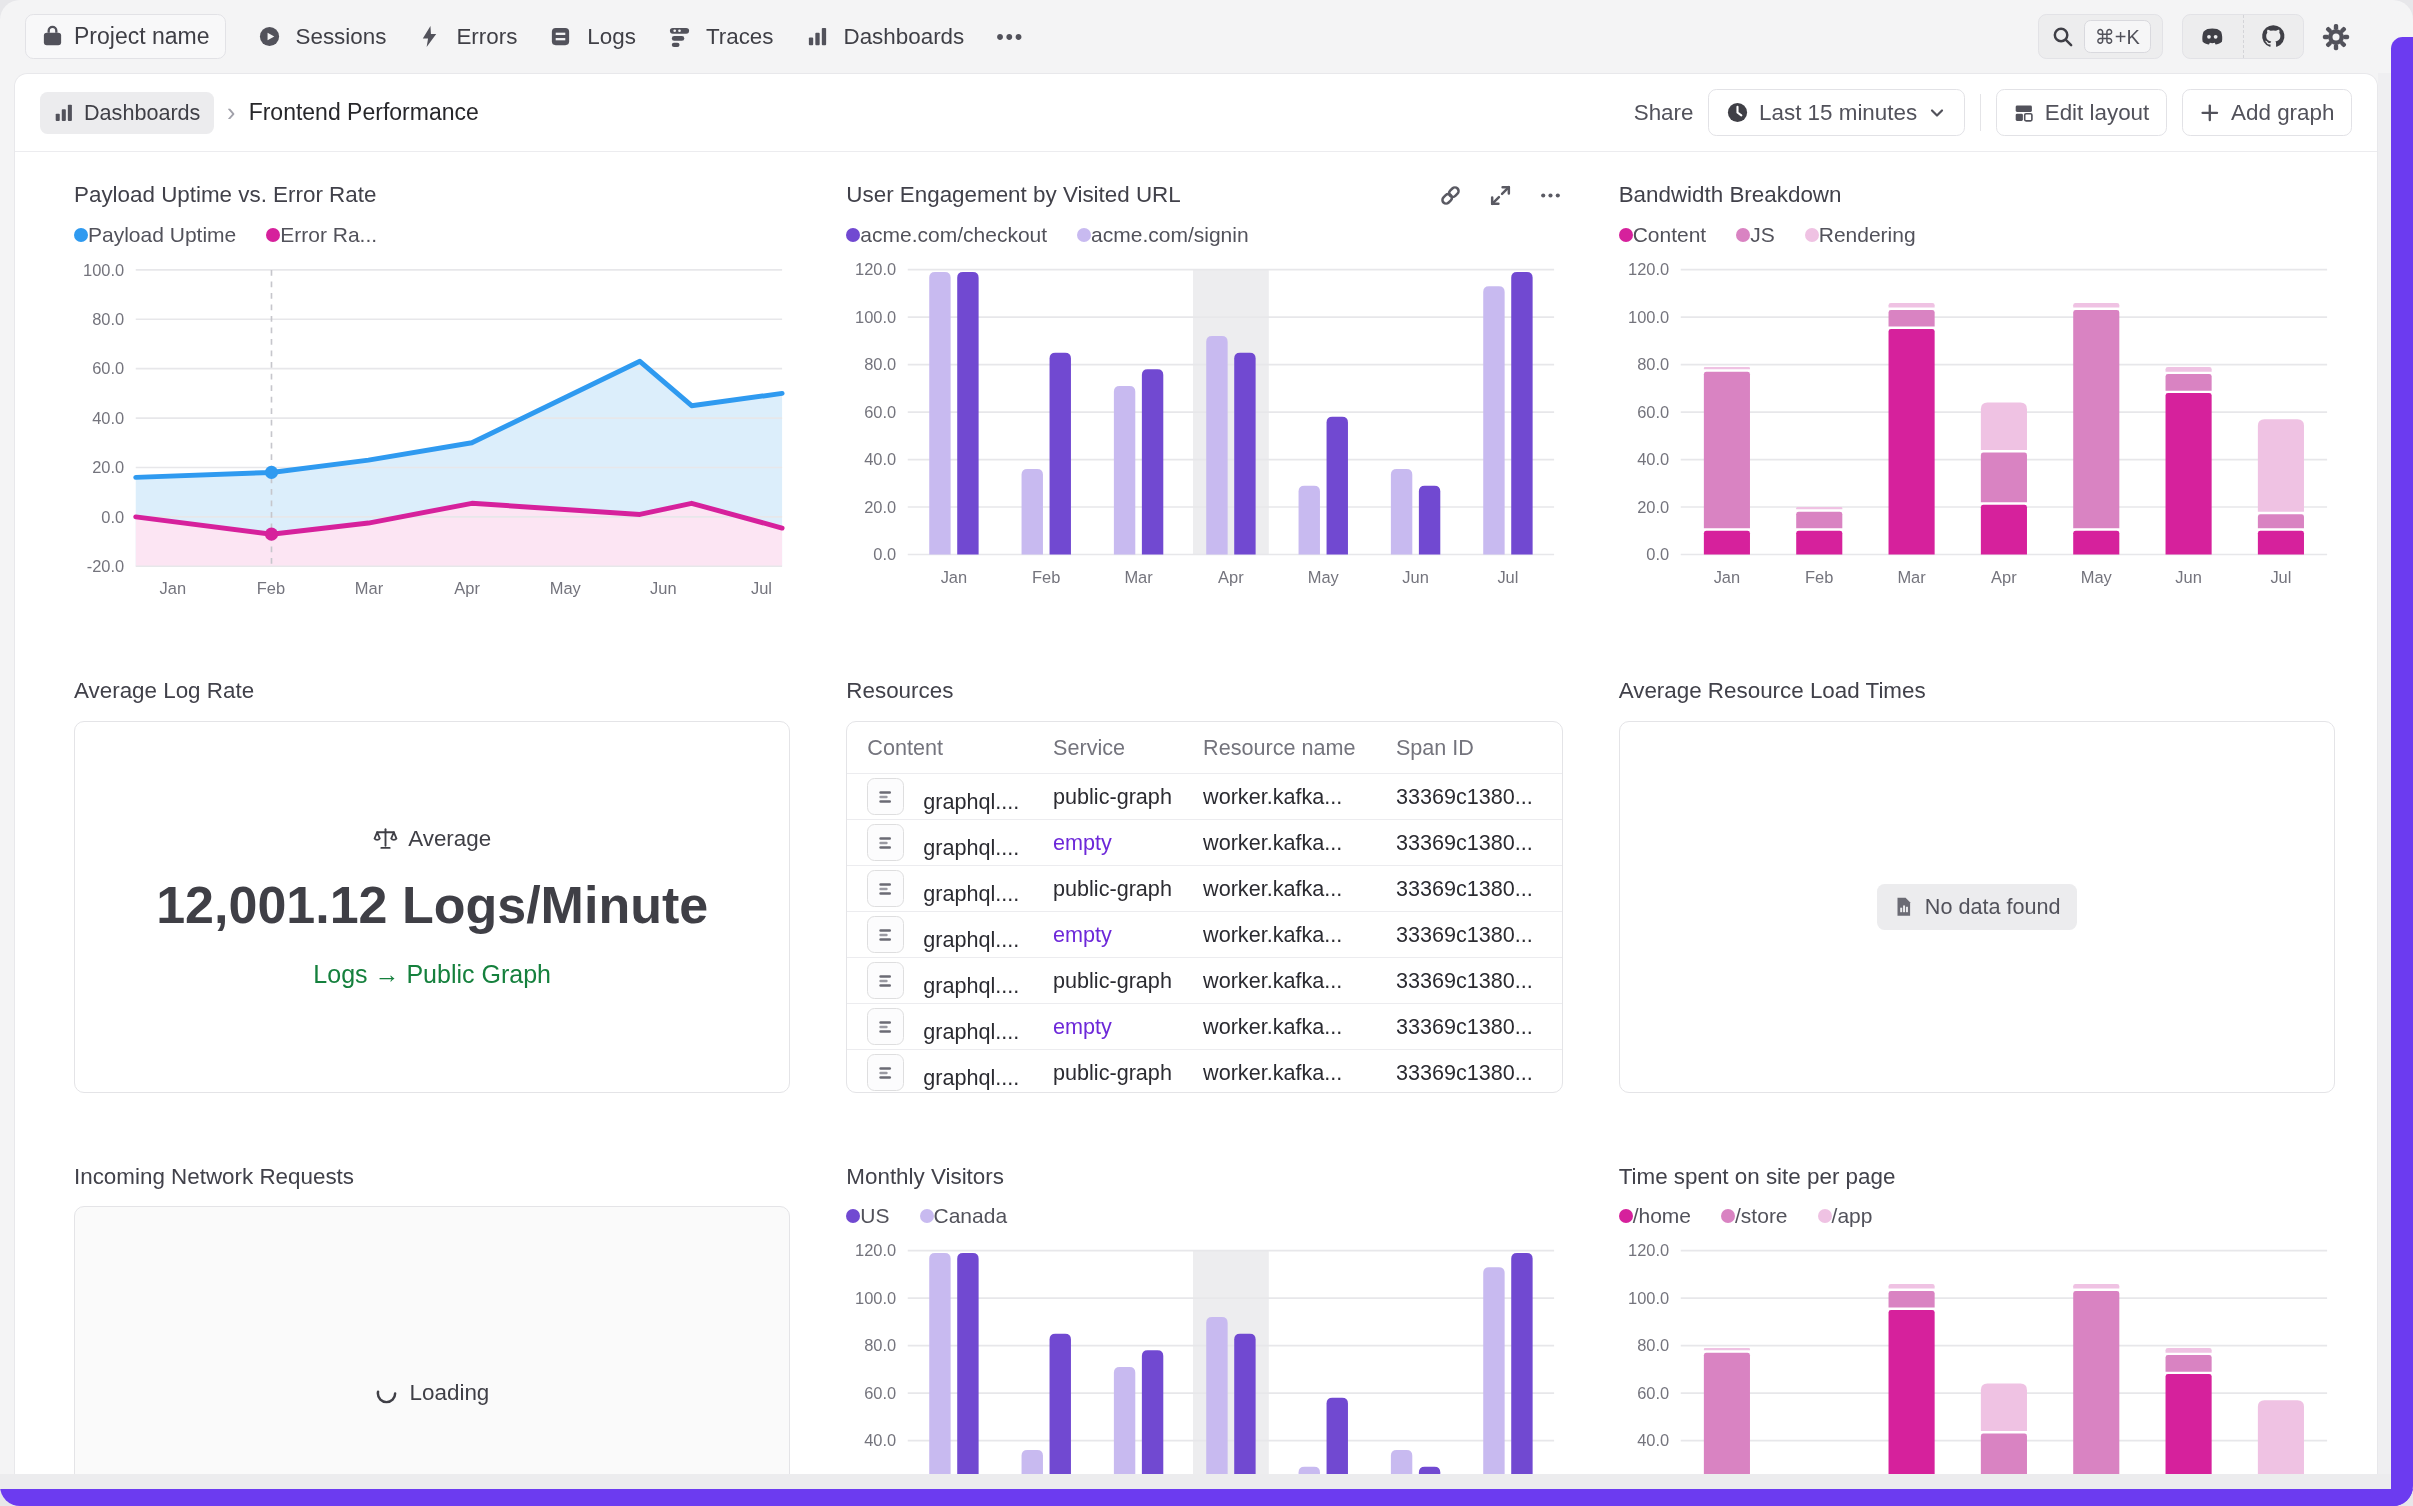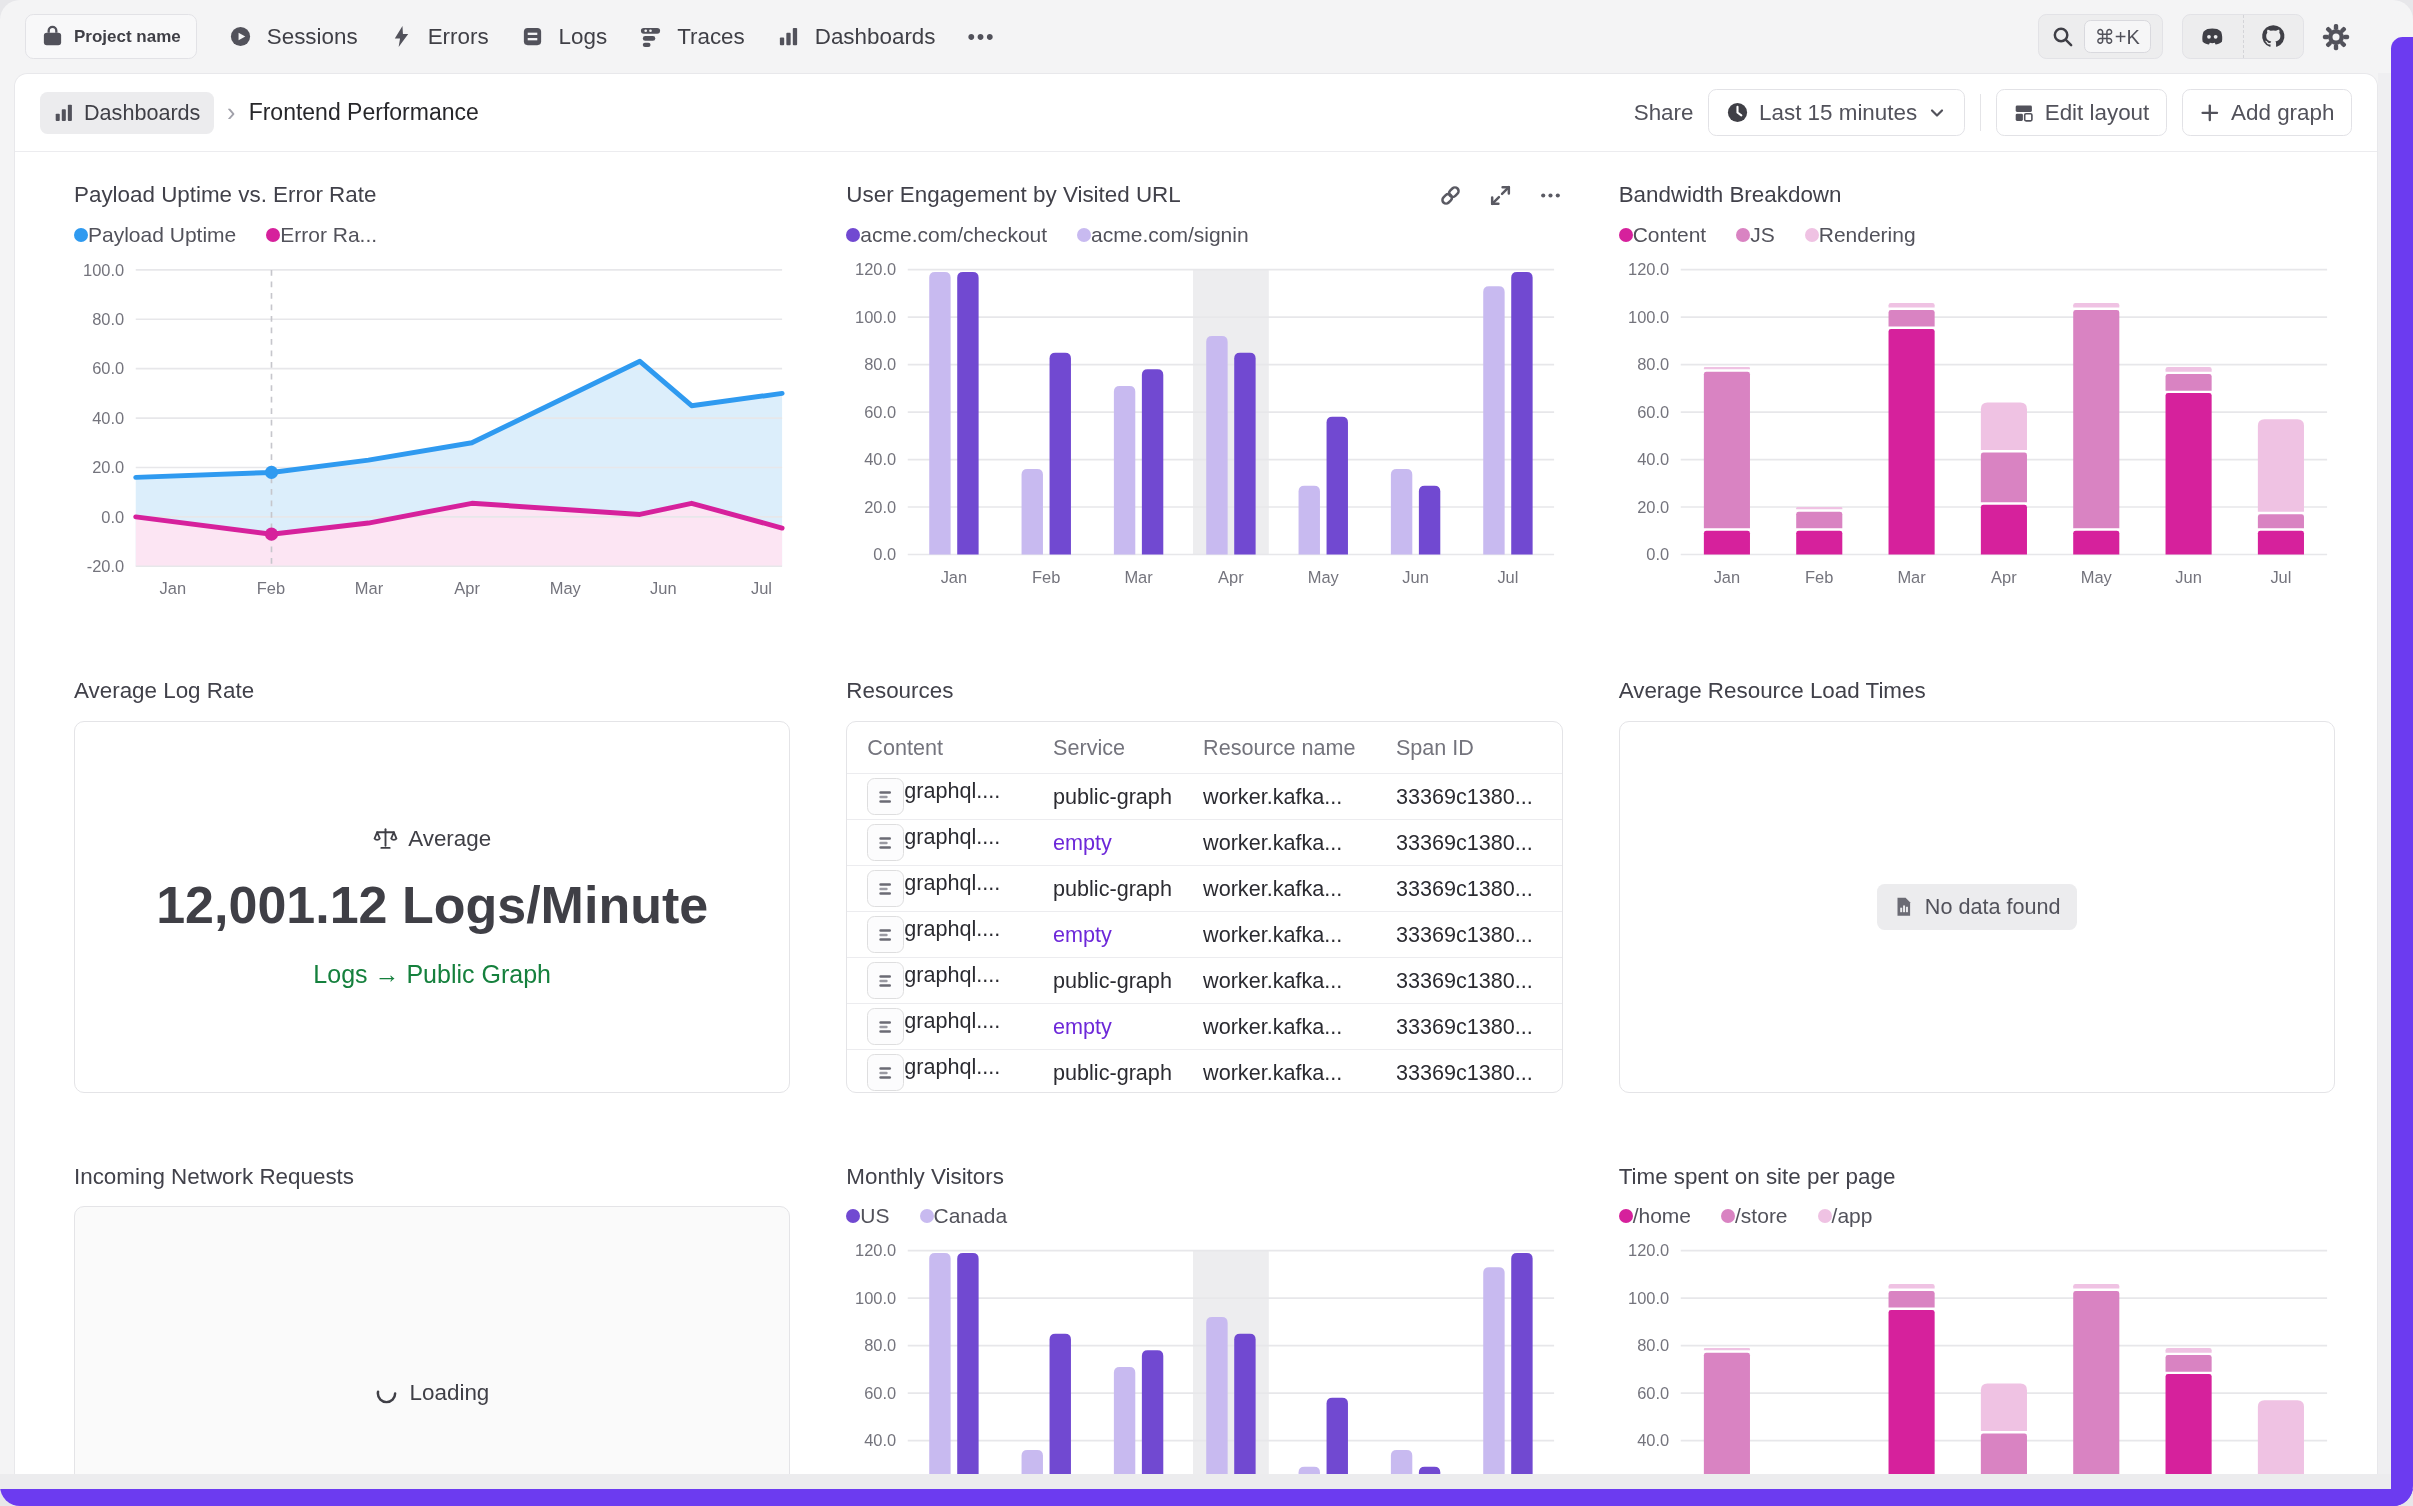--- a/index.html
+++ b/index.html
@@ -5,21 +5,21 @@
   *{box-sizing:border-box;margin:0;padding:0}
   body{width:2413px;height:1506px;overflow:hidden;background:#e7e7ea;
        font-family:"Liberation Sans",sans-serif;color:#3f3f46}
   .frame{position:relative;width:2413px;height:1506px;background:#f4f4f5;
          border-radius:20px;overflow:hidden}
   
   .topnav{height:73px;display:flex;align-items:center;padding:0 25px;justify-content:space-between}
   .nav-left{display:flex;align-items:center;gap:32px}
   .proj-btn{display:flex;align-items:center;gap:10px;height:45px;padding:0 15px;
             background:#f8f8f9;border:0.8px solid #e2e2e6;border-radius:8.3px;
-            font-size:17px;font-weight:700;color:#3f3f46;cursor:pointer}
+            font-size:23px;font-weight:400;color:#3f3f46;cursor:pointer}
   .nav-item{display:flex;align-items:center;gap:15px;font-size:22.4px;color:#3f3f46;cursor:pointer}
   .nav-item svg{flex:none}
   .nav-more{font-size:21.6px;letter-spacing:1.7px;color:#52525b;cursor:pointer}
   .nav-right{display:flex;align-items:center;gap:18.3px;margin-right:38px}
   .search-group{display:flex;align-items:center;gap:10px;height:45px;padding:0 11.6px;
                 background:#ededee;border:0.8px solid #e2e2e6;border-radius:8.3px;cursor:pointer}
   .kbd{font-size:20px;color:#52525b;background:#f6f6f7;border:0.8px solid #d9d9de;
        border-radius:6.6px;padding:3.3px 10px}
   .social-group{display:flex;height:45px;background:#ededee;border:0.8px solid #e2e2e6;
                 border-radius:8.3px;overflow:hidden}
@@ -64,21 +64,21 @@
   .loading-card{background:#fafafa;height:374px;display:flex;align-items:center;justify-content:center}
   .loading-inner{display:flex;align-items:center;gap:11.6px;font-size:22.4px;color:#3f3f46}
   .spin{animation:rot 1s linear infinite}
   @keyframes rot{to{transform:rotate(360deg)}}
   
   .tbl-head,.tbl-row{display:grid;grid-template-columns:26% 21% 27% 26%;align-items:center}
   .tbl-head{height:52px;border-bottom:0.8px solid #ececef;font-size:21.6px;color:#74747d}
   .tbl-head>div{padding-left:20px}
   .tbl-row{height:46px;border-bottom:0.8px solid #ececef;font-size:21.6px;color:#2b2b31;cursor:pointer}
   .tbl-row>div{padding-left:20px;white-space:nowrap;overflow:hidden}
-  .cell-content{display:flex;align-items:flex-start;gap:0}
+  .cell-content{display:flex;align-items:flex-end;gap:19px}
   .row-icon{flex:none;width:37px;height:37px;border:0.8px solid #dededf;border-radius:7.5px;
             background:#fcfcfd;display:flex;align-items:center;justify-content:center}
   .svc-empty{color:#6d28d9}
   
   .scroll-right{position:absolute;top:73px;right:22.4px;width:12.5px;bottom:32px;background:#efeff1}
   .scroll-bottom{position:absolute;left:0;right:22.4px;bottom:16.6px;height:15px;background:#ececee}
   .purple-right{position:absolute;top:37px;right:0;width:22.4px;bottom:0;background:#6c3bf0;border-top-left-radius:11.6px}
   .purple-bottom{position:absolute;left:0;right:0;bottom:0;height:16.6px;background:#6c3bf0}
   .ic{fill:#52525b}
 </style>

